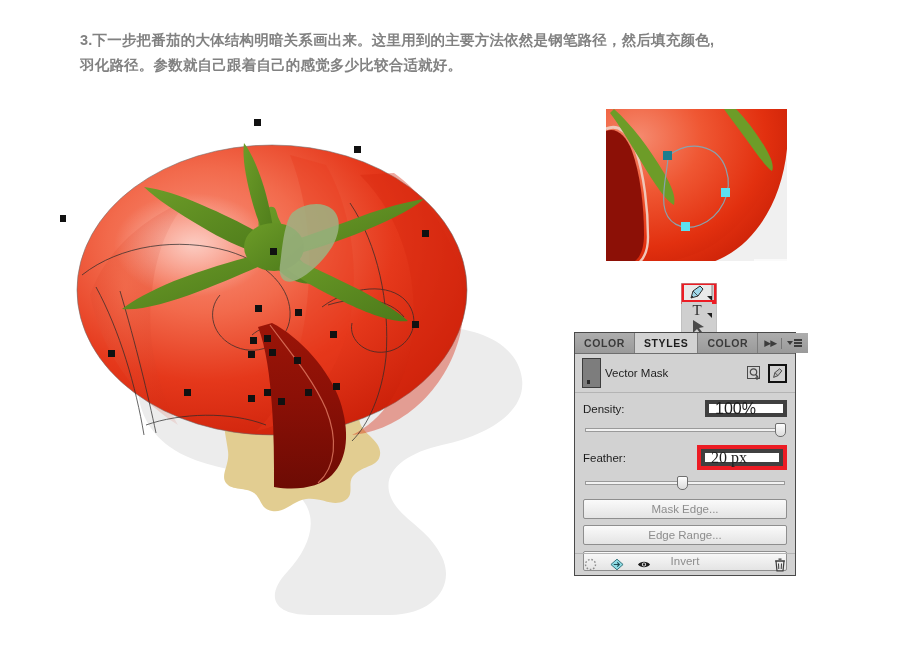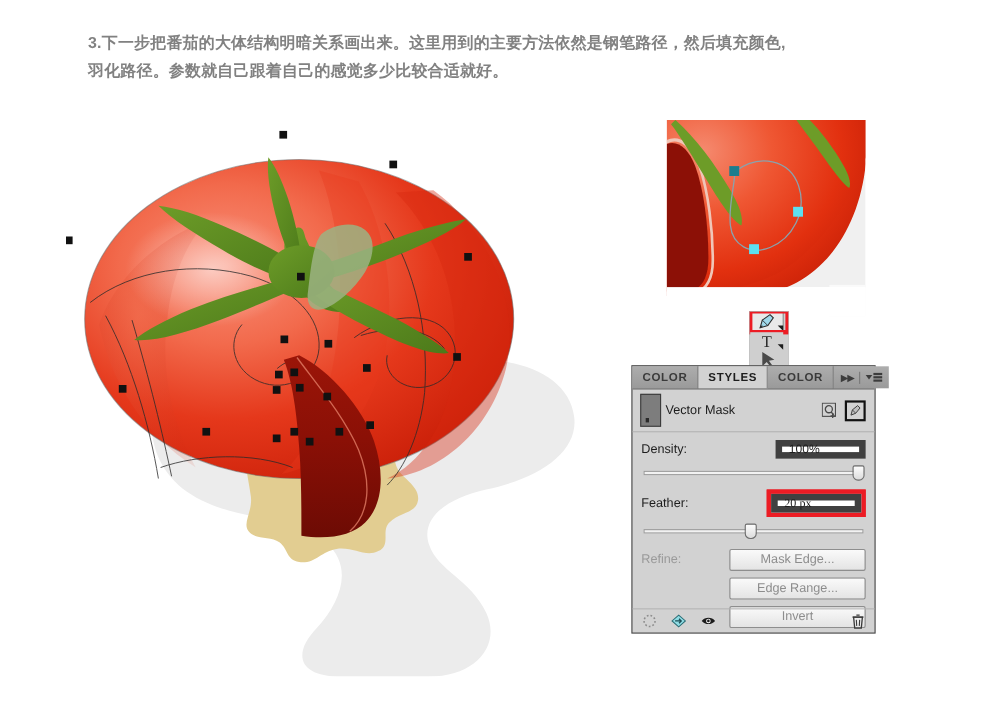--- a/index.html
+++ b/index.html
@@ -87,22 +87,22 @@
     display:flex; align-items:center; justify-content:center;
   }
   .mask-btn.framed { border:2px solid #111; }
 
   
   .prow { padding:7px 8px 0 8px; }
   .prow-head { display:flex; align-items:center; justify-content:space-between; }
   .plabel { font-size:11.5px; color:#1d1d1d; }
   .pfield {
     width:82px; height:17px; background:#ffffff;
-    border:6px solid #404040;
-    font-size:11px; color:#1d1d1d;
+    border:4px solid #404040;
+    font-size:16px; color:#1d1d1d;
     display:flex; align-items:center; padding-left:6px;
   }
   .hl-box {
     border:3px solid #ec1c24; padding:1px; background:#ec1c24;
     display:inline-block;
     font-family:Liberation Serif, serif;
   }
   .hl-box .pfield { width:82px; }
 
   .ptrack-wrap { position:relative; height:16px; margin-top:5px; }
@@ -388,21 +388,20 @@
         <span class="pfield">20 px</span>
       </span>
     </div>
     <div class="ptrack-wrap">
       <div class="ptrack"></div>
       <div class="pknob" style="left:94px"></div>
     </div>
   </div>
 
   <div class="refine-block">
-    <div class="refine-label">Refine:</div>
     <div class="refine-btns">
       <div class="rbtn">Mask Edge...</div>
       <div class="rbtn">Edge Range...</div>
       <div class="rbtn">Invert</div>
     </div>
   </div>
 
   <div class="panel-footer">
     <span class="ficon">
       <svg width="13" height="13" viewBox="0 0 13 13">

